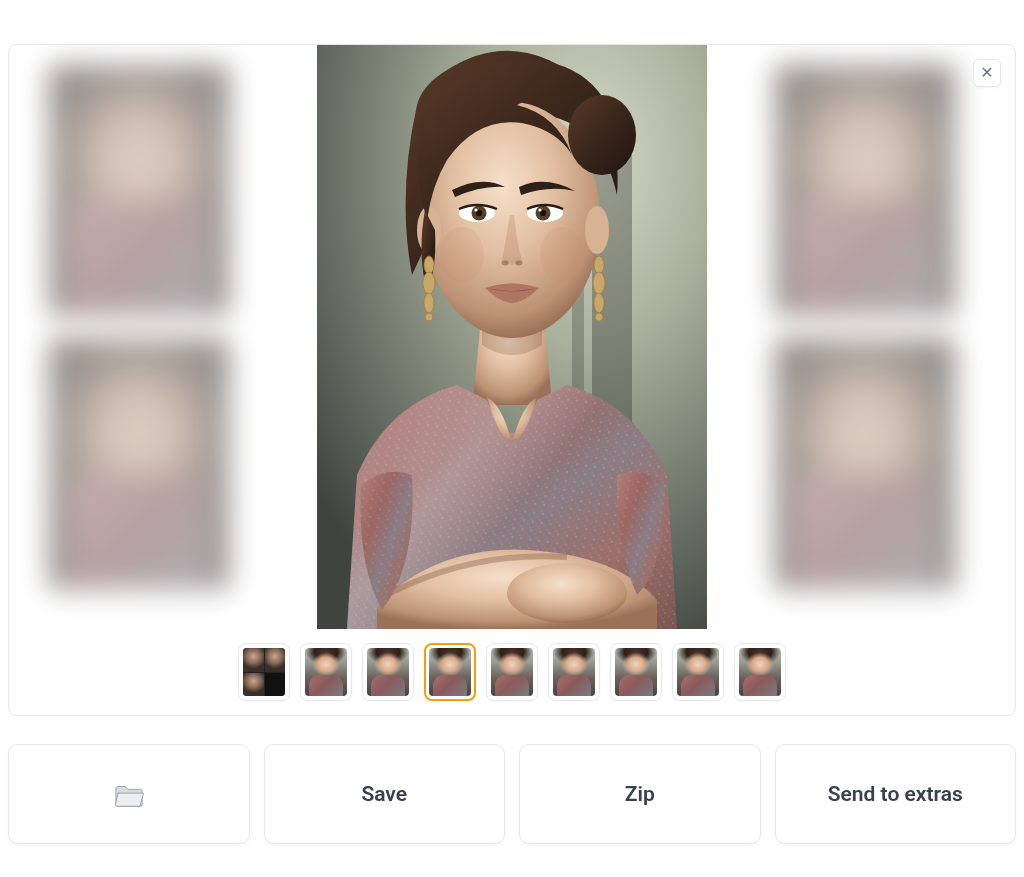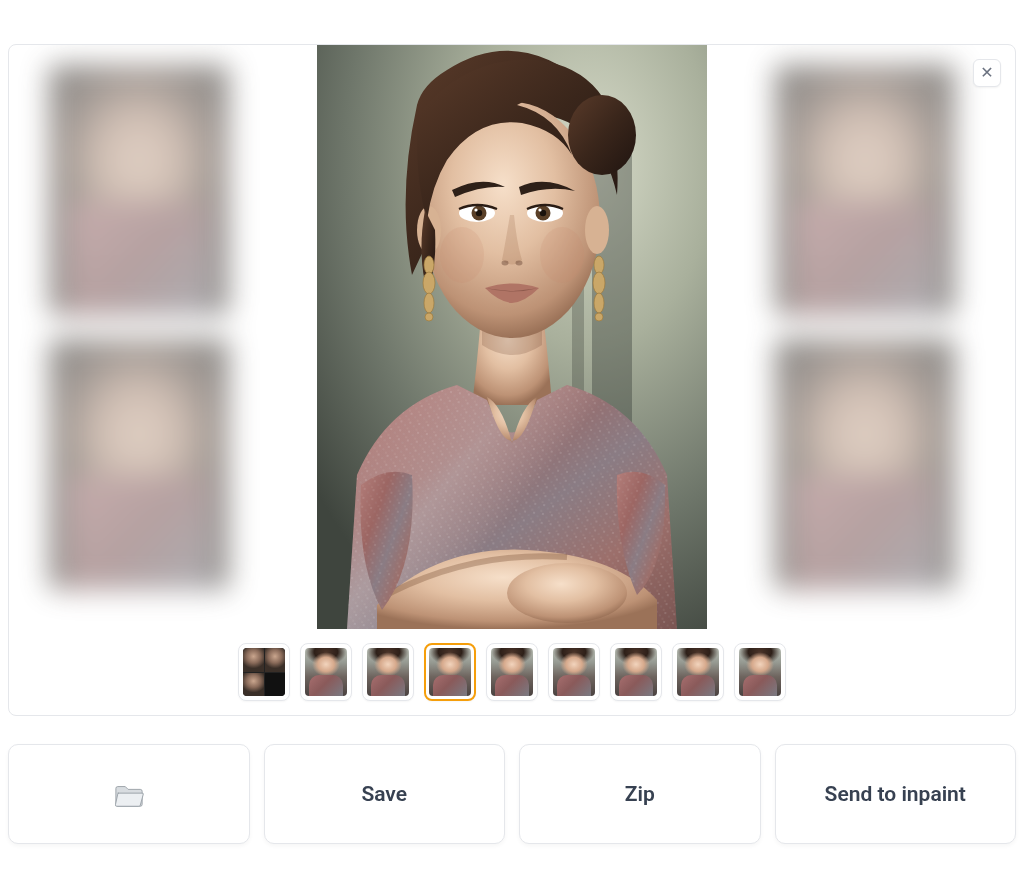--- a/index.html
+++ b/index.html
@@ -352,15 +352,15 @@
       </svg>
     </span>
   </div>
   <div class="action-btn">
     <span>Save</span>
   </div>
   <div class="action-btn">
     <span>Zip</span>
   </div>
   <div class="action-btn">
-    <span>Send to inpaint</span>
+    <span>Send to extras</span>
   </div>
 </div>
 
 </body></html>

